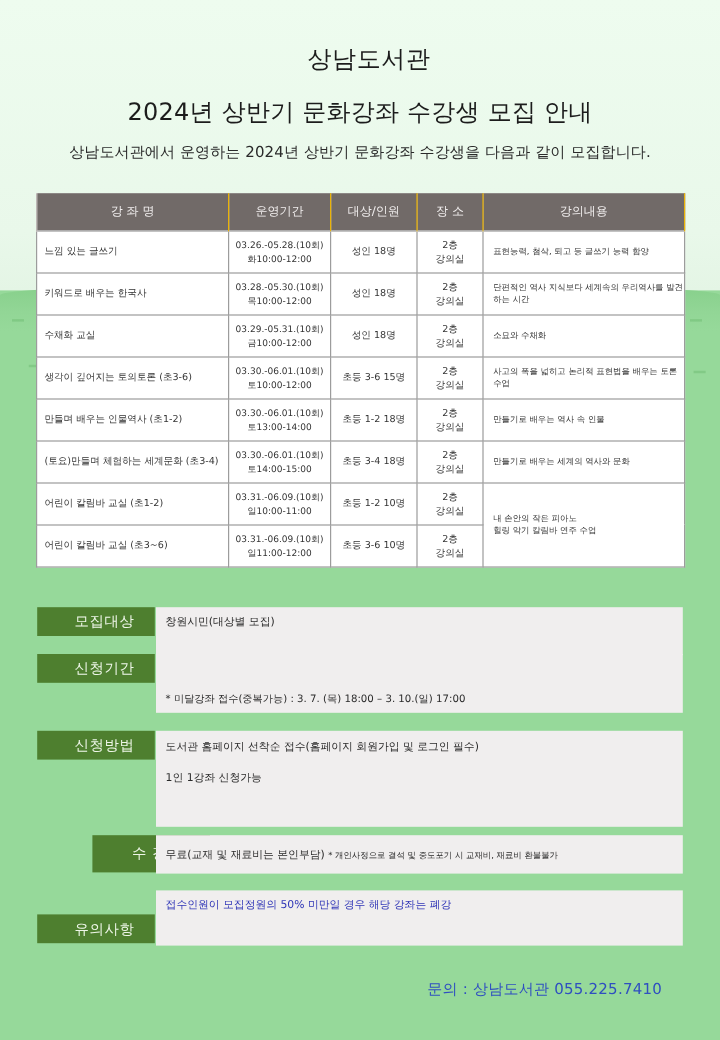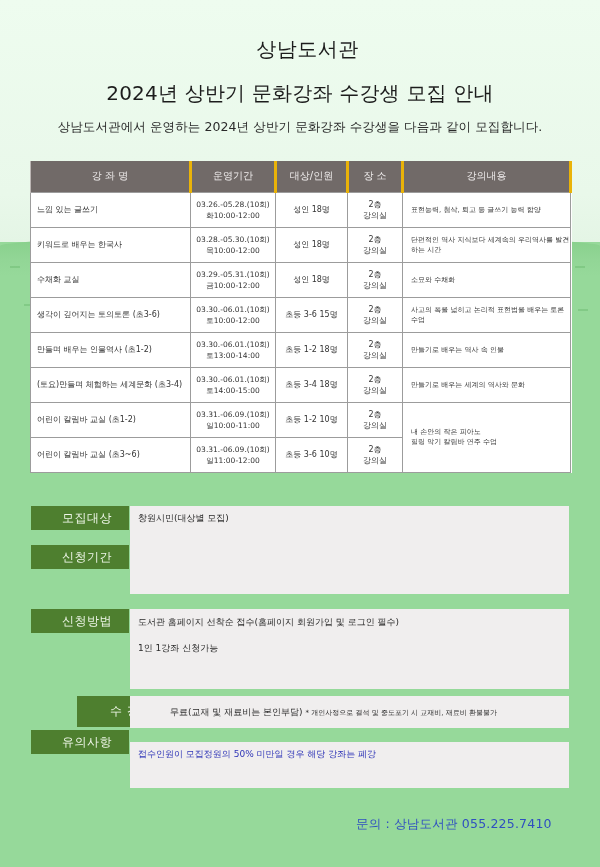--- a/index.html
+++ b/index.html
@@ -39,21 +39,21 @@
 
   
   .tbl {
     position:absolute; left:30px; top:161px; width:540px;
     border-collapse:collapse; background:#fff;
     table-layout:fixed;
   }
   .tbl th {
     background:#716a68; color:#f1eeee; font-weight:normal;
     font-size:10px; height:31px; text-align:center;
-    border-left:1px solid #bdb7b5; border-right:3px solid #eab308;
+    border-left:1px solid #bdb7b5; border-right:1px solid #eab308;
   }
   .tbl td {
     border:1px solid #9c9c9c; height:35px;
     font-size:8px; color:#333; line-height:11px; vertical-align:middle;
   }
   .tbl td.name { padding-left:6px; text-align:left; }
   .tbl td.period { text-align:center; font-size:7.5px; }
   .tbl td.target { text-align:center; font-size:8px; }
   .tbl td.place { text-align:center; font-size:8px; }
   .tbl td.content { padding-left:8px; font-size:7px; line-height:10px; }
@@ -220,34 +220,35 @@
   </tbody>
 </table>
 
 <div class="label" style="top:506px;">모집대상</div>
 <div class="box" style="top:506px;height:40px;">
   <div class="line" style="top:6px;">창원시민(대상별 모집)</div>
 </div>
 
 <div class="label" style="top:545px;">신청기간</div>
 <div class="box" style="top:545px;height:49px;">
+  <div class="line" style="top:32px;font-size:8.5px;">* 미달강좌 접수(중복가능) : 3. 7. (목) 18:00 – 3. 10.(일) 17:00</div>
 </div>
 
 <div class="label" style="top:609px;">신청방법</div>
 <div class="box" style="top:609px;height:80px;">
   <div class="line" style="top:7px;">도서관 홈페이지 선착순 접수(홈페이지 회원가입 및 로그인 필수)</div>
   <div class="line" style="top:33px;">1인 1강좌 신청가능</div>
 </div>
 
 <div class="label" style="top:696px;height:31px;margin-left:46px;">수 강 료</div>
 <div class="box" style="top:696px;height:32px;">
-  <div class="line" style="top:10px;margin-left:32px;">
+  <div class="line" style="top:10px;">
     <span>무료(교재 및 재료비는 본인부담)</span>
     <span class="small">* 개인사정으로 결석 및 중도포기 시 교재비, 재료비 환불불가</span>
   </div>
 </div>
 
-<div class="label" style="top:730px;">유의사항</div>
+<div class="label" style="top:762px;">유의사항</div>
 <div class="box" style="top:742px;height:46px;">
   <div class="line blue" style="top:6px;">접수인원이 모집정원의 50% 미만일 경우 해당 강좌는 폐강</div>
 </div>
 
 <div class="contact">문의 : 상남도서관 055.225.7410</div>
 
 </body></html>

